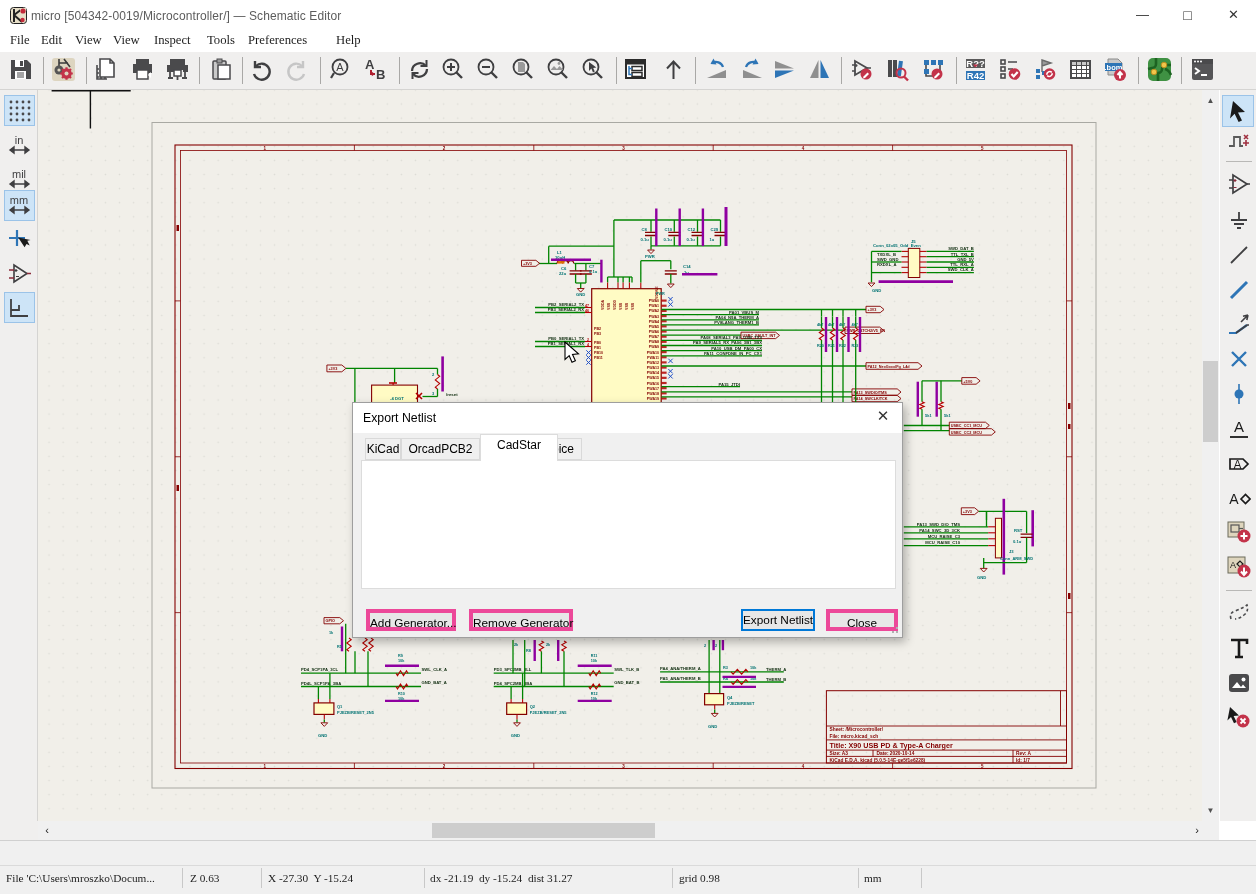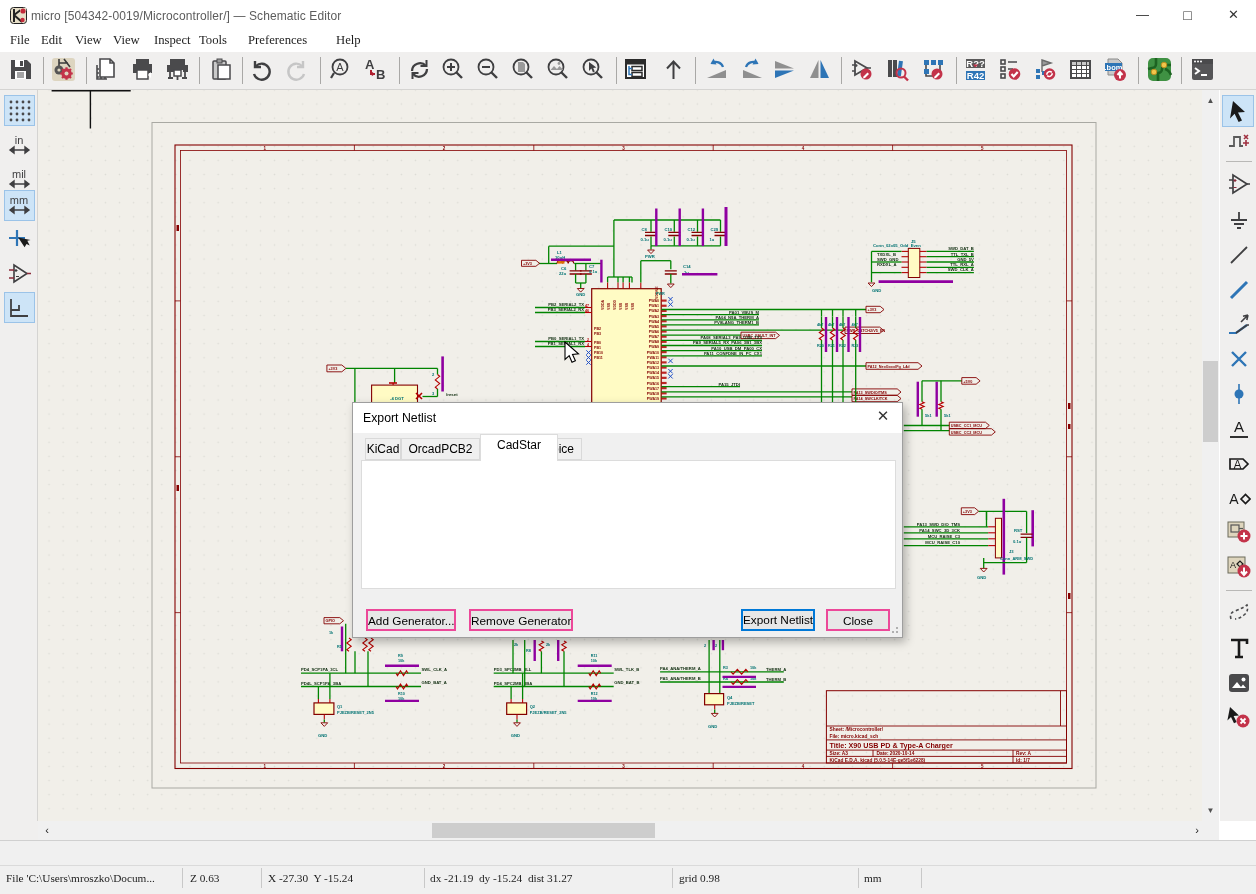--- a/index.html
+++ b/index.html
@@ -32,21 +32,21 @@
   
   #dlg { left:352px; top:402px; width:551px; height:236px; background:#f0f0f0;
          border:1px solid #9e9e9e; box-shadow:3px 4px 9px rgba(0,0,0,0.28); }
   #dlgtitle { left:0; top:0; width:549px; height:30px; background:#ffffff; }
   #dlgtitletext { left:10px; top:8px; font-size:12.3px; color:#000; }
   #dlgx { right:8px; top:4px; font-size:15px; color:#333; width:22px; text-align:center; }
   .tab { position:absolute; top:35px; height:22px; background:#f0f0f0; border:1px solid #d9d9d9; white-space:nowrap;
          font-size:12px; color:#000; text-align:center; line-height:21px; }
   #tabactive { top:31px; height:27px; background:#ffffff; border:1px solid #dcdcdc; border-bottom:none; z-index:3; }
   #dlgpanel { left:8px; top:57px; width:535px; height:129px; background:#ffffff; border:1px solid #dcdcdc; }
-  .dbtn { position:absolute; top:206px; height:22px; background:#e7e7e7; border:2px solid #ec4899; white-space:nowrap;
+  .dbtn { position:absolute; top:206px; height:22px; background:#e7e7e7; border:4px solid #ec4899; white-space:nowrap;
           font-size:11.8px; color:#000; text-align:center; line-height:20px; }
   #defbtn { border:2px solid #0078d7; line-height:18px; }
 </style>
 </head>
 <body>
 <div id="win">
 
   <div class="abs" id="titlebar"></div>
   <svg class="abs" style="left:10px;top:7px" width="17" height="17" viewBox="0 0 17 17">
     <rect x="0.5" y="0.5" width="16" height="16" rx="3" fill="#e7dfc8" stroke="#222"></rect>
@@ -59,21 +59,21 @@
   <div class="abs wbtn" style="left:1120px">—</div>
   <div class="abs wbtn" style="left:1165px;font-size:14px">□</div>
   <div class="abs wbtn" style="left:1211px">✕</div>
 
   <div class="abs" id="menubar"></div>
   <div class="menu" style="left:10px">File</div>
   <div class="menu" style="left:41px">Edit</div>
   <div class="menu" style="left:75px">View</div>
   <div class="menu" style="left:113px">View</div>
   <div class="menu" style="left:154px">Inspect</div>
-  <div class="menu" style="left:199px">Tools</div>
+  <div class="menu" style="left:207px">Tools</div>
   <div class="menu" style="left:248px">Preferences</div>
   <div class="menu" style="left:336px">Help</div>
 
   <div class="abs" id="toolbar"></div>
   <div id="TB">
   <div class="tsep" style="left:43px;top:57px"></div>
   <div class="tsep" style="left:86px;top:57px"></div>
   <div class="tsep" style="left:199px;top:57px"></div>
   <div class="tsep" style="left:242px;top:57px"></div>
   <div class="tsep" style="left:320px;top:57px"></div>
@@ -942,21 +942,21 @@
     <div class="abs" id="dlgtitletext">Export Netlist</div>
     <div class="abs" id="dlgx">✕</div>
     <div class="tab" style="left:12px;width:36px">KiCad</div>
     <div class="tab" style="left:48px;width:79px">OrcadPCB2</div>
     <div class="tab" id="tabactive" style="left:127px;width:78px">CadStar</div>
     <div class="tab" style="left:183px;width:46px">Spice</div>
     <div class="abs" id="dlgpanel"></div>
     <div class="dbtn" style="left:13px;width:90px">Add Generator...</div>
     <div class="dbtn" style="left:116px;width:104px">Remove Generator</div>
     <div class="dbtn" id="defbtn" style="left:388px;width:74px">Export Netlist</div>
-    <div class="dbtn" style="left:473px;width:64px">Close</div>
+    <div class="dbtn" style="left:473px;width:72px">Close</div>
     <svg class="abs" style="right:3px;bottom:3px" width="10" height="10" viewBox="0 0 10 10">
       <g fill="#b0b0b0">
           <rect x="7" y="7" width="2" height="2"></rect>
           <rect x="3" y="7" width="2" height="2"></rect>
           <rect x="7" y="3" width="2" height="2"></rect>
         </g>
     </svg>
   </div>
 </div>
 

